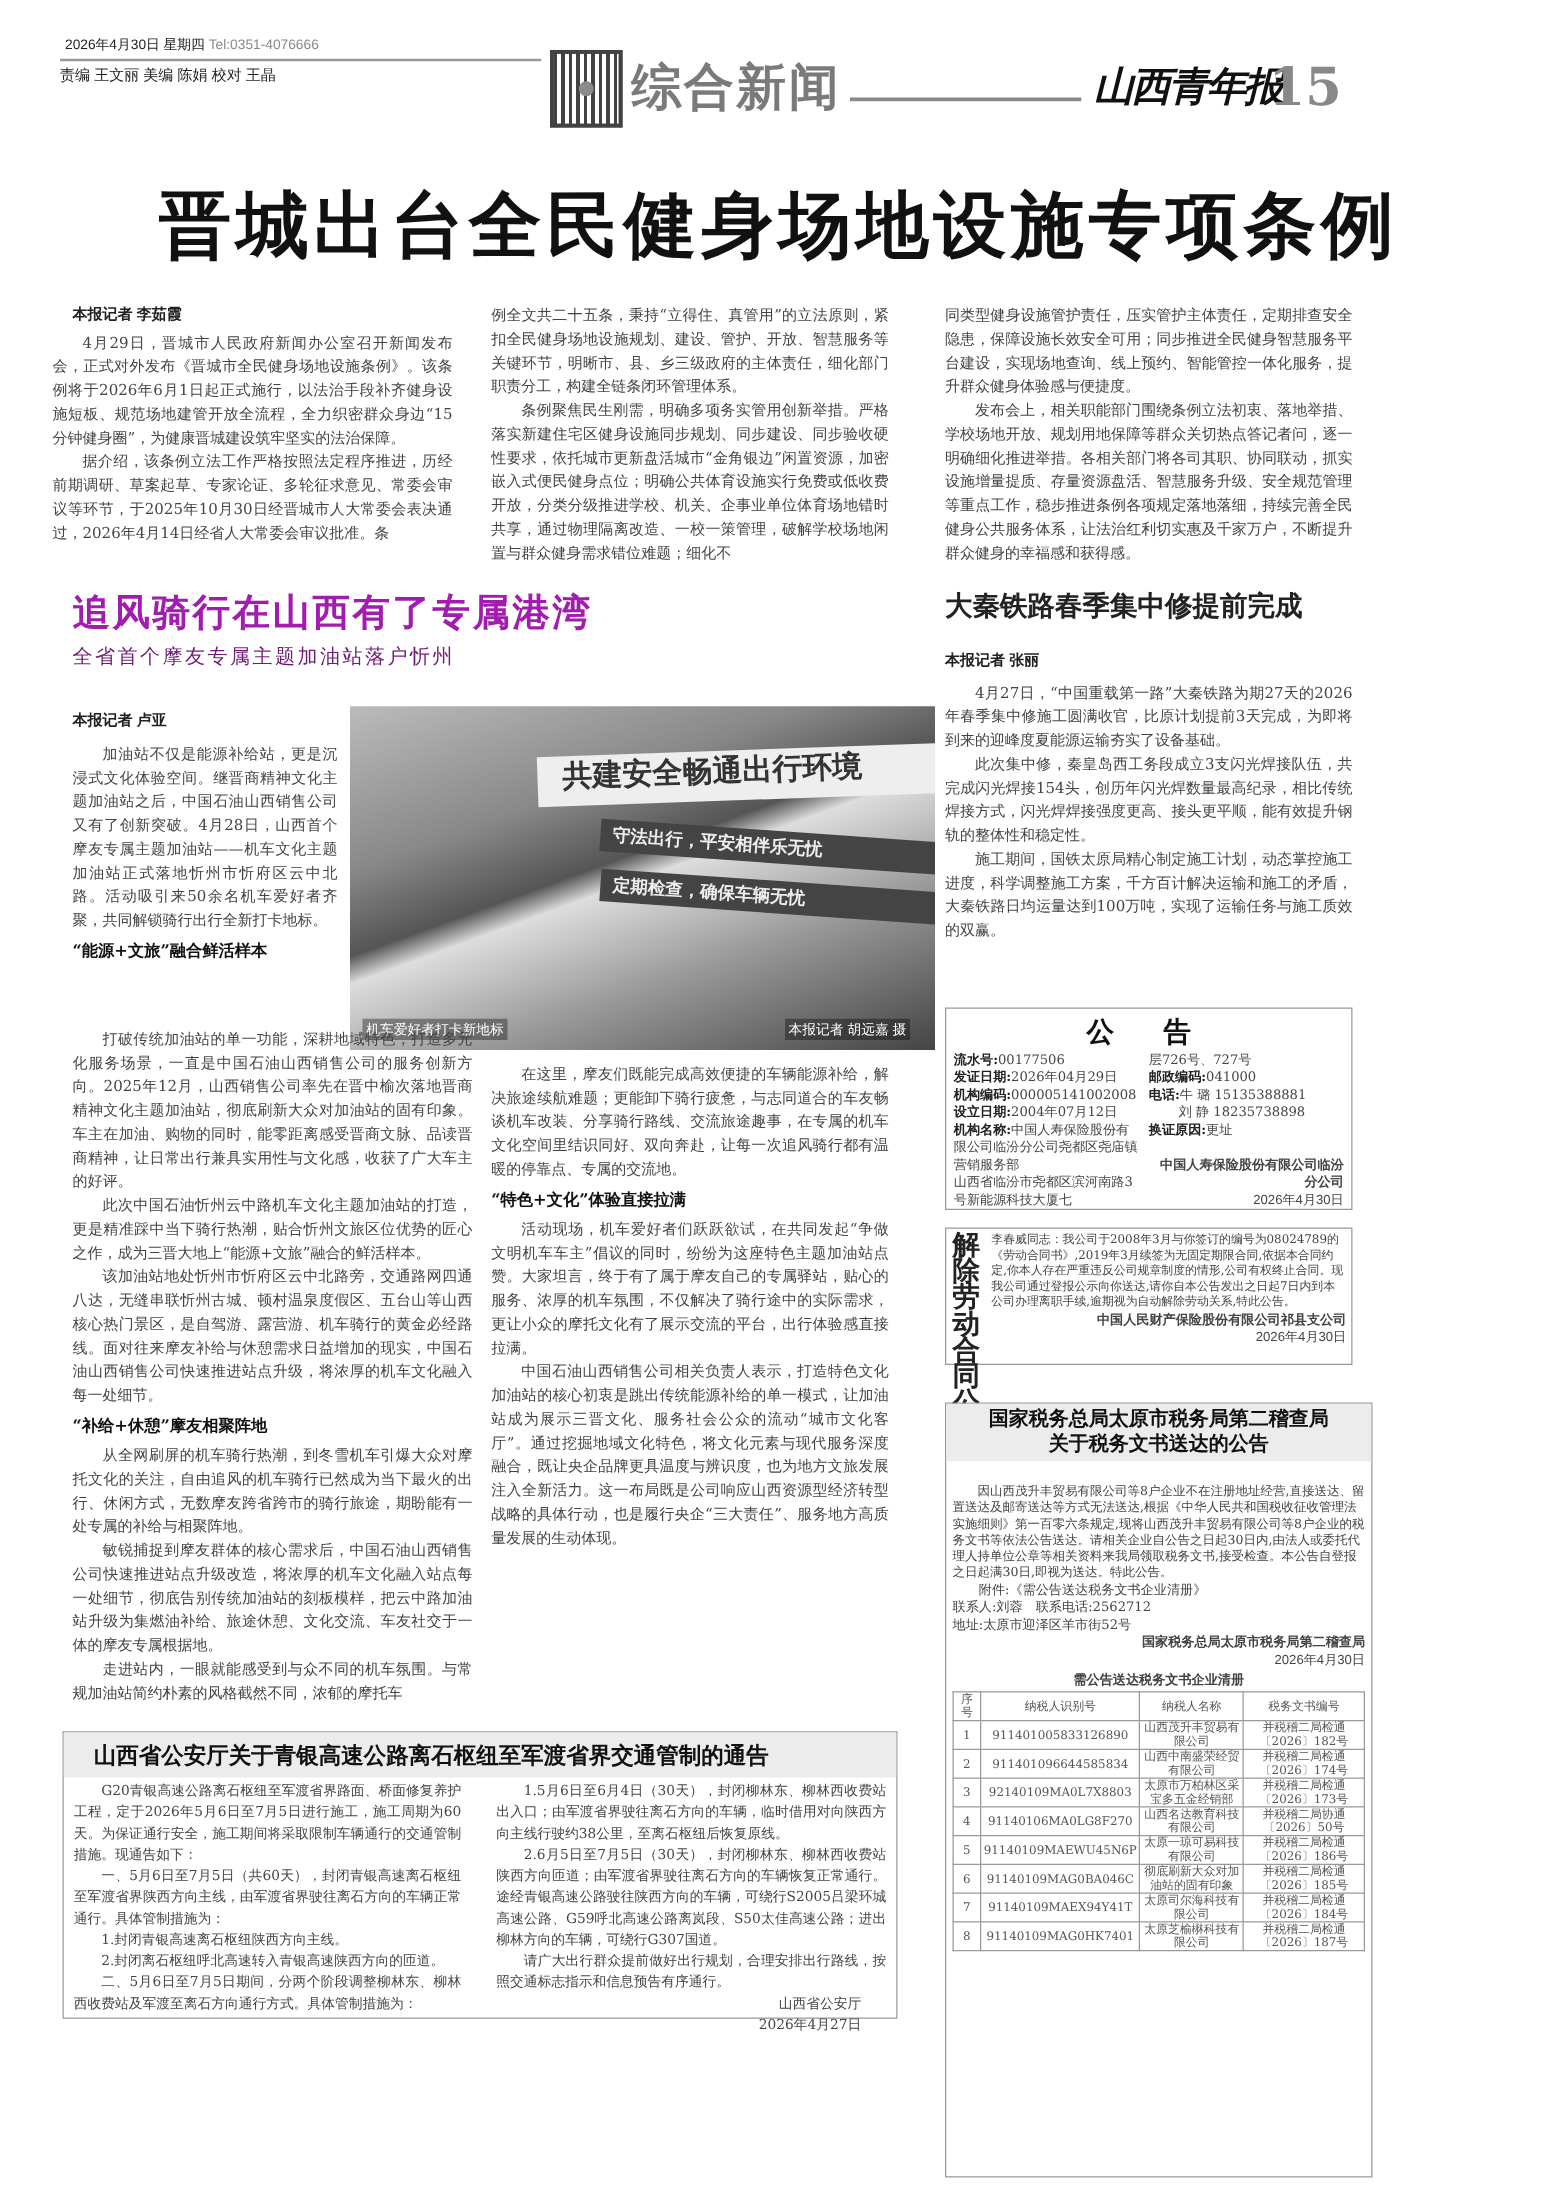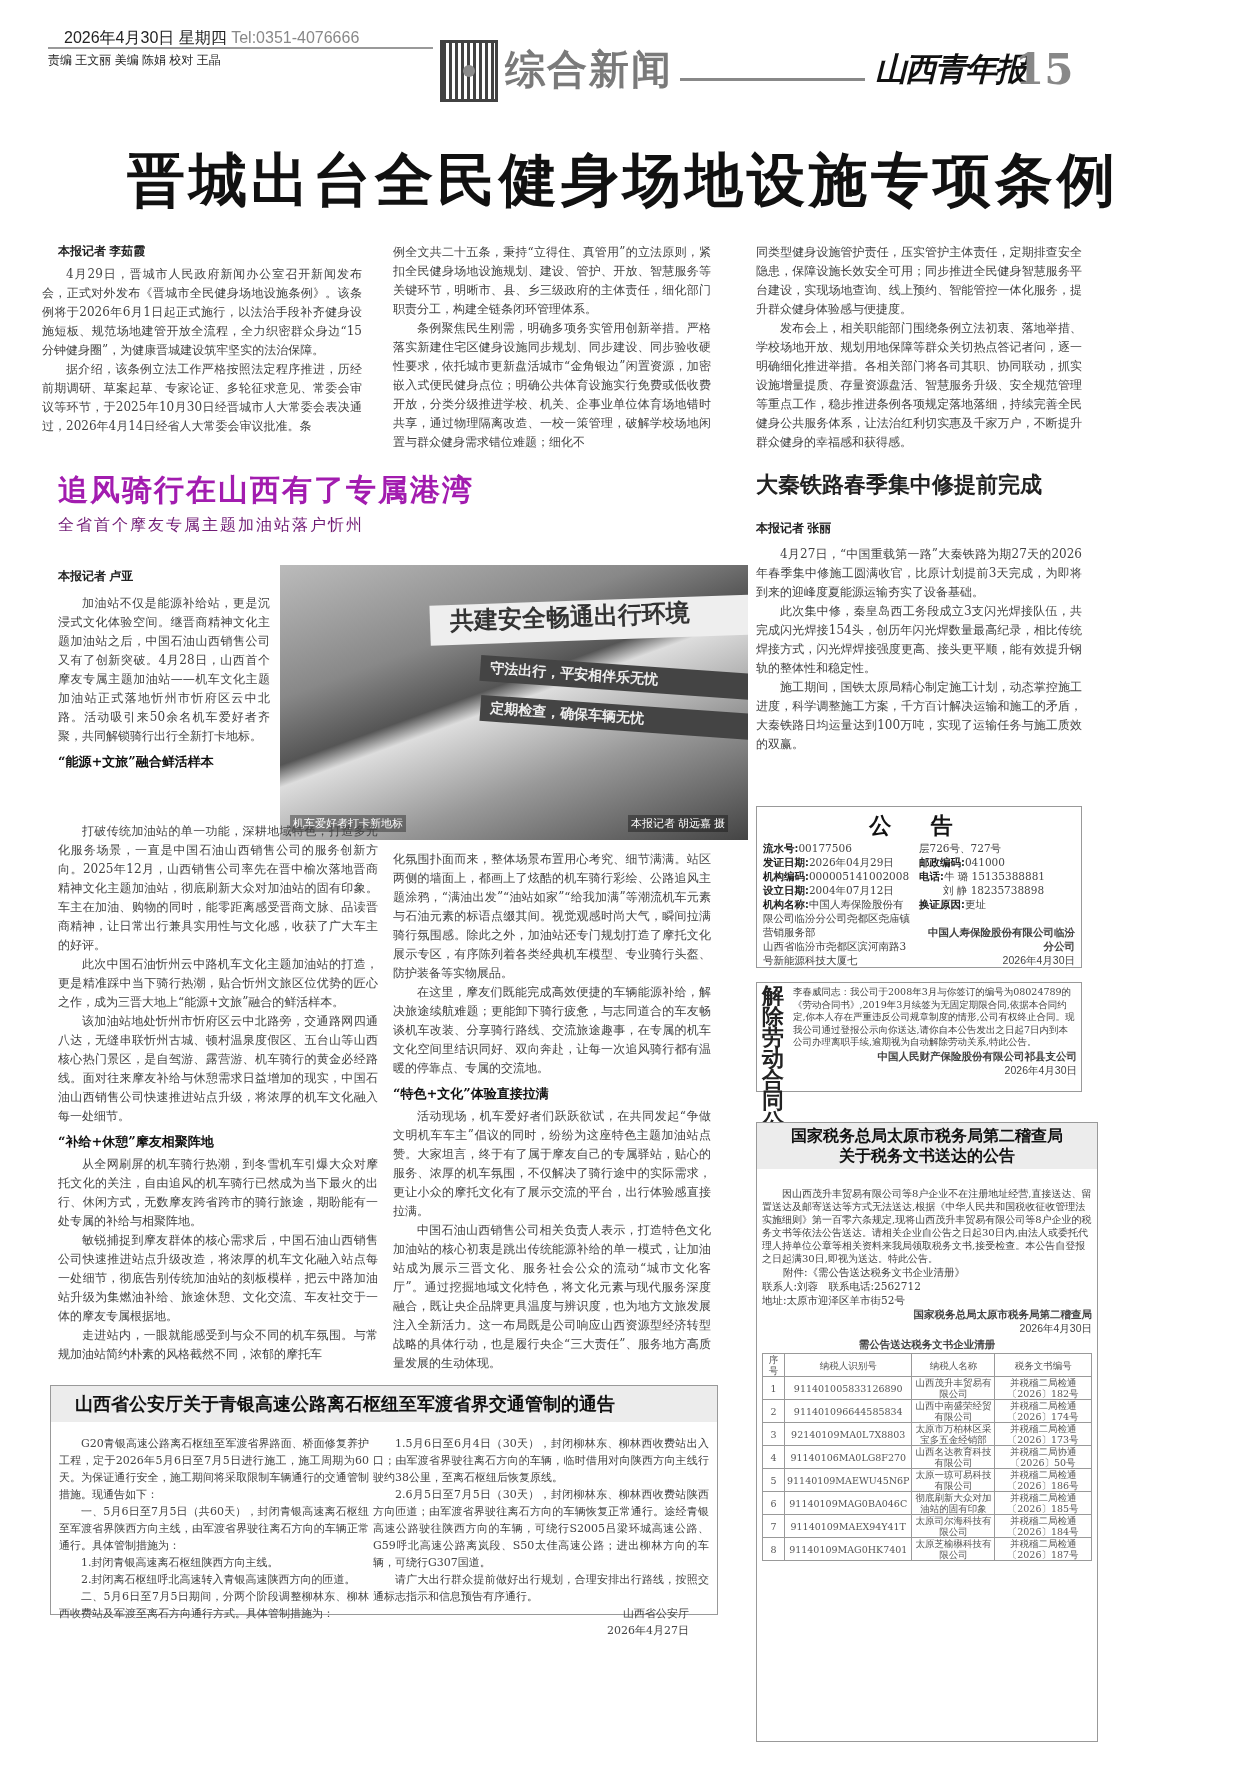--- a/index.html
+++ b/index.html
@@ -1,18 +1,18 @@
 <!DOCTYPE html>
 <html><head>
 <meta charset="utf-8">
 <style>
 *{box-sizing:border-box;margin:0;padding:0}
 body{width:1242px;height:1768px;background:#fff;color:#333;font-family:"DejaVu Serif","Liberation Serif",serif;position:relative;overflow:hidden}
 .abs{position:absolute}
-.hdr-date{left:64px;top:28px;font-family:"Liberation Sans",sans-serif;font-size:16px;color:#222}
+.hdr-date{left:52px;top:28px;font-family:"Liberation Sans",sans-serif;font-size:11px;color:#222}
 .hdr-date .tel{color:#888}
 .hdr-rule{left:48px;top:47px;width:385px;height:2px;background:#999}
 .hdr-staff{left:48px;top:52px;font-family:"Liberation Sans",sans-serif;font-size:12px;color:#222}
 .qr{left:440px;top:40px;width:58px;height:62px;background:
 repeating-linear-gradient(90deg,#222 0 3px,#fff 3px 6px),#222;opacity:.85;border:3px solid #222}
 .qr:after{content:"";position:absolute;left:20px;top:22px;width:12px;height:12px;border-radius:50%;background:#777}
 .section{left:505px;top:42px;font-size:40px;color:#7a7a7a;font-weight:bold;letter-spacing:2px}
 .sec-rule{left:680px;top:78px;width:185px;height:3px;background:#888}
 .brand{left:875px;top:48px;font-size:32px;font-style:italic;font-weight:bold;color:#111;letter-spacing:-2px}
 .pageno{left:1015px;top:45px;font-size:42px;font-weight:bold;color:#888}
@@ -81,21 +81,20 @@
 <div class="abs col" style="left:58px;top:822px;width:320px">
   <p>打破传统加油站的单一功能，深耕地域特色，打造多元化服务场景，一直是中国石油山西销售公司的服务创新方向。2025年12月，山西销售公司率先在晋中榆次落地晋商精神文化主题加油站，彻底刷新大众对加油站的固有印象。车主在加油、购物的同时，能零距离感受晋商文脉、品读晋商精神，让日常出行兼具实用性与文化感，收获了广大车主的好评。</p>
   <p>此次中国石油忻州云中路机车文化主题加油站的打造，更是精准踩中当下骑行热潮，贴合忻州文旅区位优势的匠心之作，成为三晋大地上“能源+文旅”融合的鲜活样本。</p>
   <p>该加油站地处忻州市忻府区云中北路旁，交通路网四通八达，无缝串联忻州古城、顿村温泉度假区、五台山等山西核心热门景区，是自驾游、露营游、机车骑行的黄金必经路线。面对往来摩友补给与休憩需求日益增加的现实，中国石油山西销售公司快速推进站点升级，将浓厚的机车文化融入每一处细节。</p>
   <div class="sub">“补给+休憩”摩友相聚阵地</div>
   <p>从全网刷屏的机车骑行热潮，到冬雪机车引爆大众对摩托文化的关注，自由追风的机车骑行已然成为当下最火的出行、休闲方式，无数摩友跨省跨市的骑行旅途，期盼能有一处专属的补给与相聚阵地。</p>
   <p>敏锐捕捉到摩友群体的核心需求后，中国石油山西销售公司快速推进站点升级改造，将浓厚的机车文化融入站点每一处细节，彻底告别传统加油站的刻板模样，把云中路加油站升级为集燃油补给、旅途休憩、文化交流、车友社交于一体的摩友专属根据地。</p>
   <p>走进站内，一眼就能感受到与众不同的机车氛围。与常规加油站简约朴素的风格截然不同，浓郁的摩托车</p>
 </div>
 <div class="abs col" style="left:393px;top:850px;width:318px">
-  <p style="text-indent:0">化氛围扑面而来，整体场景布置用心考究、细节满满。站区两侧的墙面上，都画上了炫酷的机车骑行彩绘、公路追风主题涂鸦，“满油出发”“油站如家”“给我加满”等潮流机车元素与石油元素的标语点缀其间。视觉观感时尚大气，瞬间拉满骑行氛围感。除此之外，加油站还专门规划打造了摩托文化展示专区，有序陈列着各类经典机车模型、专业骑行头盔、防护装备等实物展品。</p>
   <p>在这里，摩友们既能完成高效便捷的车辆能源补给，解决旅途续航难题；更能卸下骑行疲惫，与志同道合的车友畅谈机车改装、分享骑行路线、交流旅途趣事，在专属的机车文化空间里结识同好、双向奔赴，让每一次追风骑行都有温暖的停靠点、专属的交流地。</p>
   <div class="sub">“特色+文化”体验直接拉满</div>
   <p>活动现场，机车爱好者们跃跃欲试，在共同发起“争做文明机车车主”倡议的同时，纷纷为这座特色主题加油站点赞。大家坦言，终于有了属于摩友自己的专属驿站，贴心的服务、浓厚的机车氛围，不仅解决了骑行途中的实际需求，更让小众的摩托文化有了展示交流的平台，出行体验感直接拉满。</p>
   <p>中国石油山西销售公司相关负责人表示，打造特色文化加油站的核心初衷是跳出传统能源补给的单一模式，让加油站成为展示三晋文化、服务社会公众的流动“城市文化客厅”。通过挖掘地域文化特色，将文化元素与现代服务深度融合，既让央企品牌更具温度与辨识度，也为地方文旅发展注入全新活力。这一布局既是公司响应山西资源型经济转型战略的具体行动，也是履行央企“三大责任”、服务地方高质量发展的生动体现。</p>
 </div>
 
 <div class="abs h4" style="left:756px;top:470px">大秦铁路春季集中修提前完成</div>
 <div class="abs byline" style="left:756px;top:520px">本报记者 张丽</div>
 <div class="abs col" style="left:756px;top:545px;width:326px">
   <p>4月27日，“中国重载第一路”大秦铁路为期27天的2026年春季集中修施工圆满收官，比原计划提前3天完成，为即将到来的迎峰度夏能源运输夯实了设备基础。</p>
@@ -206,21 +205,21 @@
             <td>太原芝榆楙科技有限公司</td>
             <td>并税稽二局检通〔2026〕187号</td>
           </tr>
         </tbody>
     </table>
   </div>
 </div>
 
 <div class="abs box" style="left:50px;top:1385px;width:668px;height:230px">
   <div class="shade" style="padding:6px 24px;font-family:Liberation Serif, serif;font-weight:bold;font-size:18px;color:#111">山西省公安厅关于青银高速公路离石枢纽至军渡省界交通管制的通告</div>
-  <div style="display:flex;gap:4px;padding:13px 8px">
+  <div style="display:flex;gap:28px;padding:2px 8px">
     <div class="col" style="width:310px;font-size:11px;line-height:17px">
       <p>G20青银高速公路离石枢纽至军渡省界路面、桥面修复养护工程，定于2026年5月6日至7月5日进行施工，施工周期为60天。为保证通行安全，施工期间将采取限制车辆通行的交通管制措施。现通告如下：</p>
       <p>一、5月6日至7月5日（共60天），封闭青银高速离石枢纽至军渡省界陕西方向主线，由军渡省界驶往离石方向的车辆正常通行。具体管制措施为：</p>
       <p>1.封闭青银高速离石枢纽陕西方向主线。</p>
       <p>2.封闭离石枢纽呼北高速转入青银高速陕西方向的匝道。</p>
       <p>二、5月6日至7月5日期间，分两个阶段调整柳林东、柳林西收费站及军渡至离石方向通行方式。具体管制措施为：</p>
     </div>
     <div class="col" style="flex:1;font-size:11px;line-height:17px">
       <p>1.5月6日至6月4日（30天），封闭柳林东、柳林西收费站出入口；由军渡省界驶往离石方向的车辆，临时借用对向陕西方向主线行驶约38公里，至离石枢纽后恢复原线。</p>
       <p>2.6月5日至7月5日（30天），封闭柳林东、柳林西收费站陕西方向匝道；由军渡省界驶往离石方向的车辆恢复正常通行。途经青银高速公路驶往陕西方向的车辆，可绕行S2005吕梁环城高速公路、G59呼北高速公路离岚段、S50太佳高速公路；进出柳林方向的车辆，可绕行G307国道。</p>

